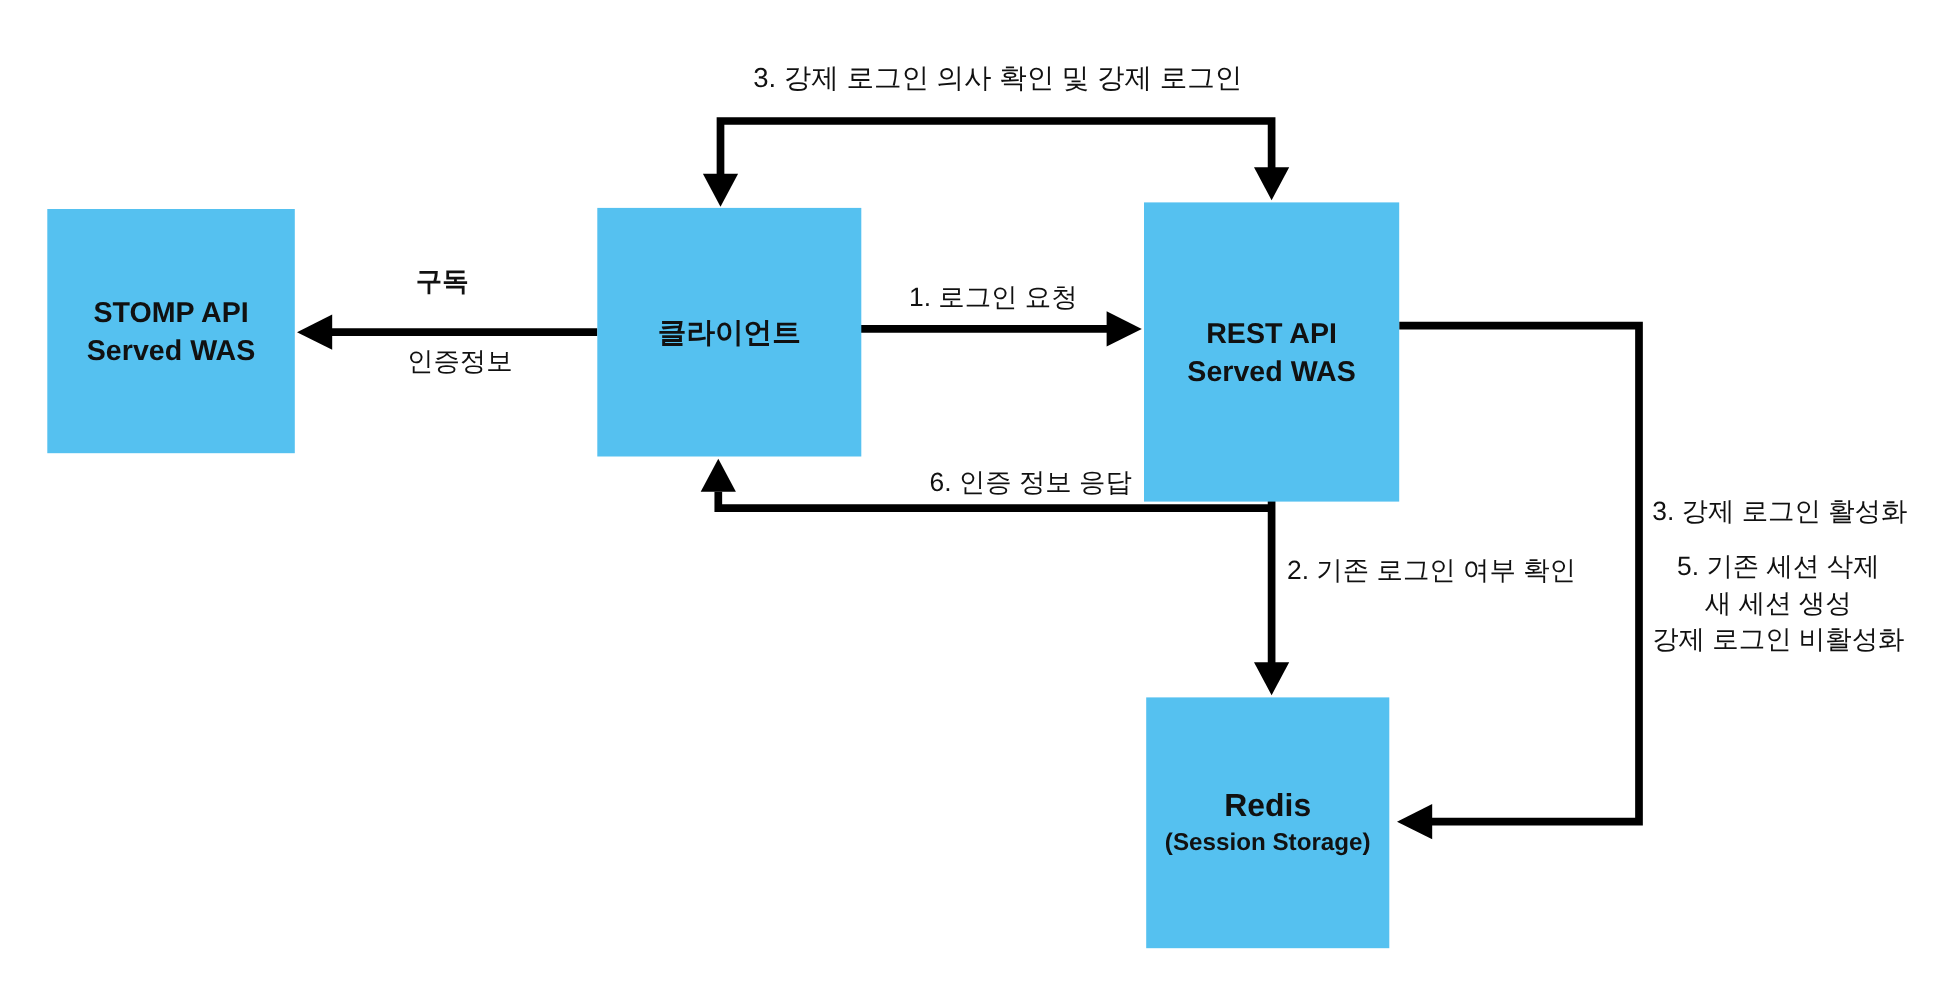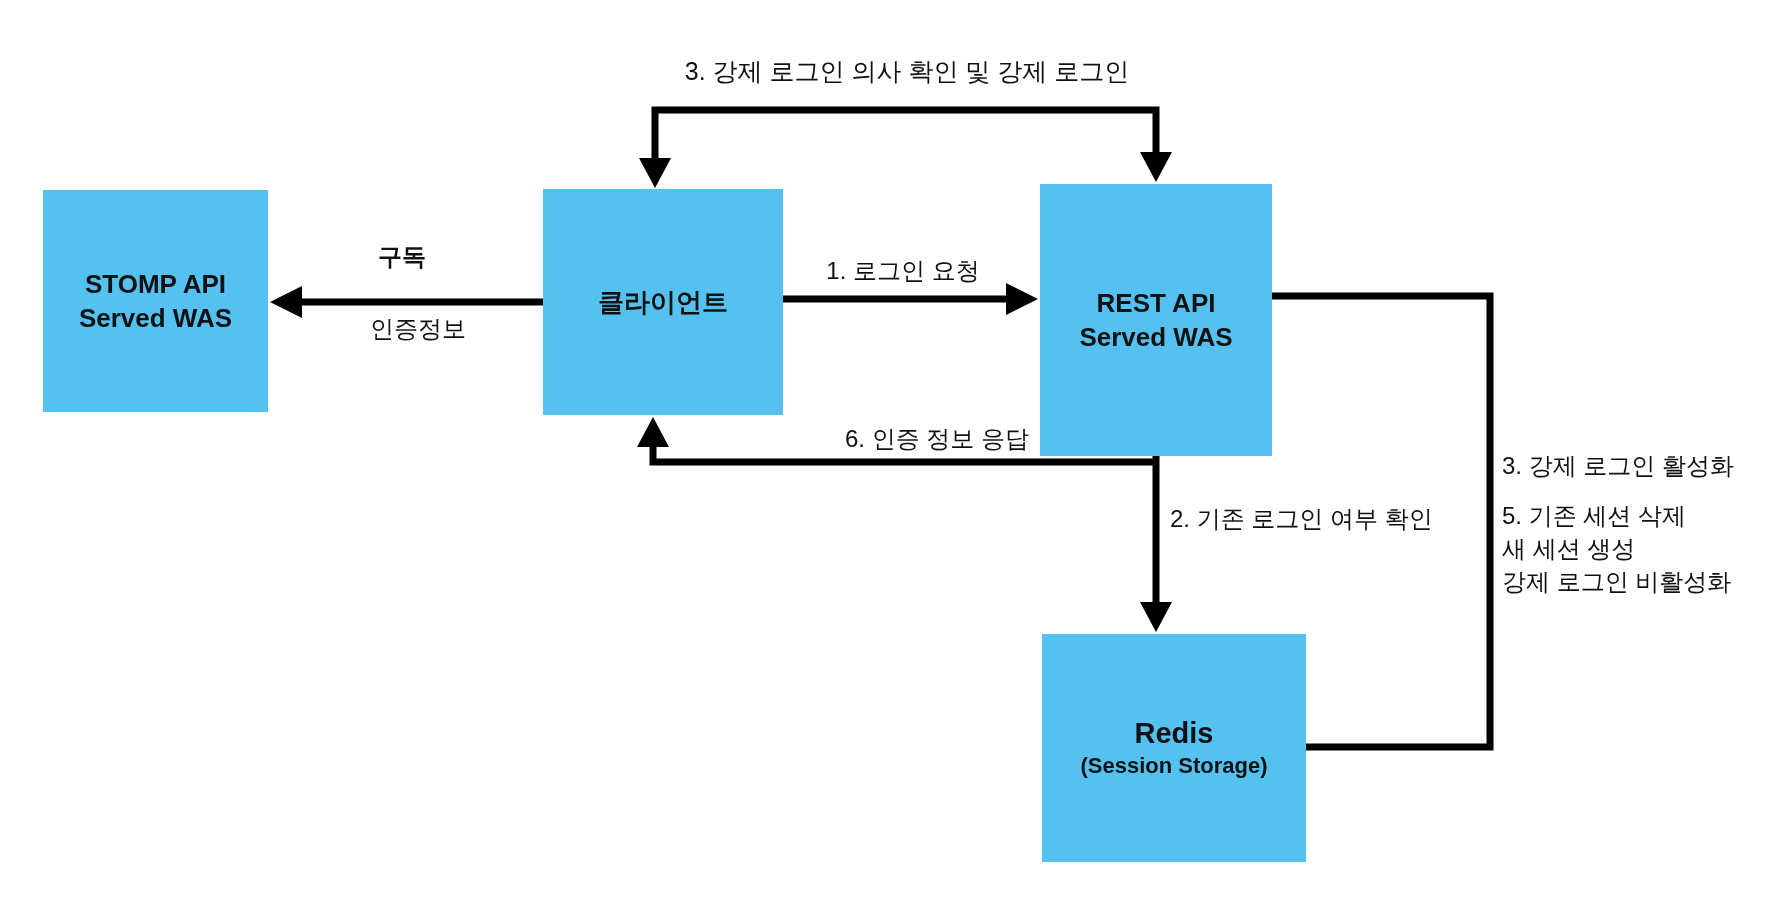--- a/index.html
+++ b/index.html
@@ -39,32 +39,32 @@
     align-items: center;
     justify-content: center;
     text-align: center;
     font-weight: bold;
   }
   .node .node-title { font-size: 26px; line-height: 34px; }
   .node .node-subtitle { font-size: 26px; line-height: 34px; }
   .node-stomp  { left: 43px;   top: 190px; width: 225px; height: 222px; }
   .node-client { left: 543px;  top: 189px; width: 240px; height: 226px; }
   .node-rest   { left: 1040px; top: 184px; width: 232px; height: 272px; }
-  .node-redis  { left: 1042px; top: 634px; width: 264px; height: 228px; }
+  .node-redis  { left: 1042px; top: 634px; width: 221px; height: 228px; }
   .node-redis .node-title { font-size: 29px; line-height: 36px; }
   .node-redis .node-subtitle { font-size: 22px; line-height: 30px; }
   .edge-label {
     position: absolute;
     color: var(--text);
     font-size: 24px;
     line-height: 30px;
     white-space: nowrap;
   }
   .centered { transform: translateX(-50%); text-align: center; }
-  .multiline span { display: block; line-height: 33px; }
+  .multiline span { display: block; line-height: 33px; text-align: center; }
 </style>
 </head>
 <body>
 
 <div class="canvas">
 
   <svg class="connector-layer" viewBox="0 0 1772 900" xmlns="http://www.w3.org/2000/svg">
 
     <g>
       <path class="conn" d="M543,302 H300"></path>

